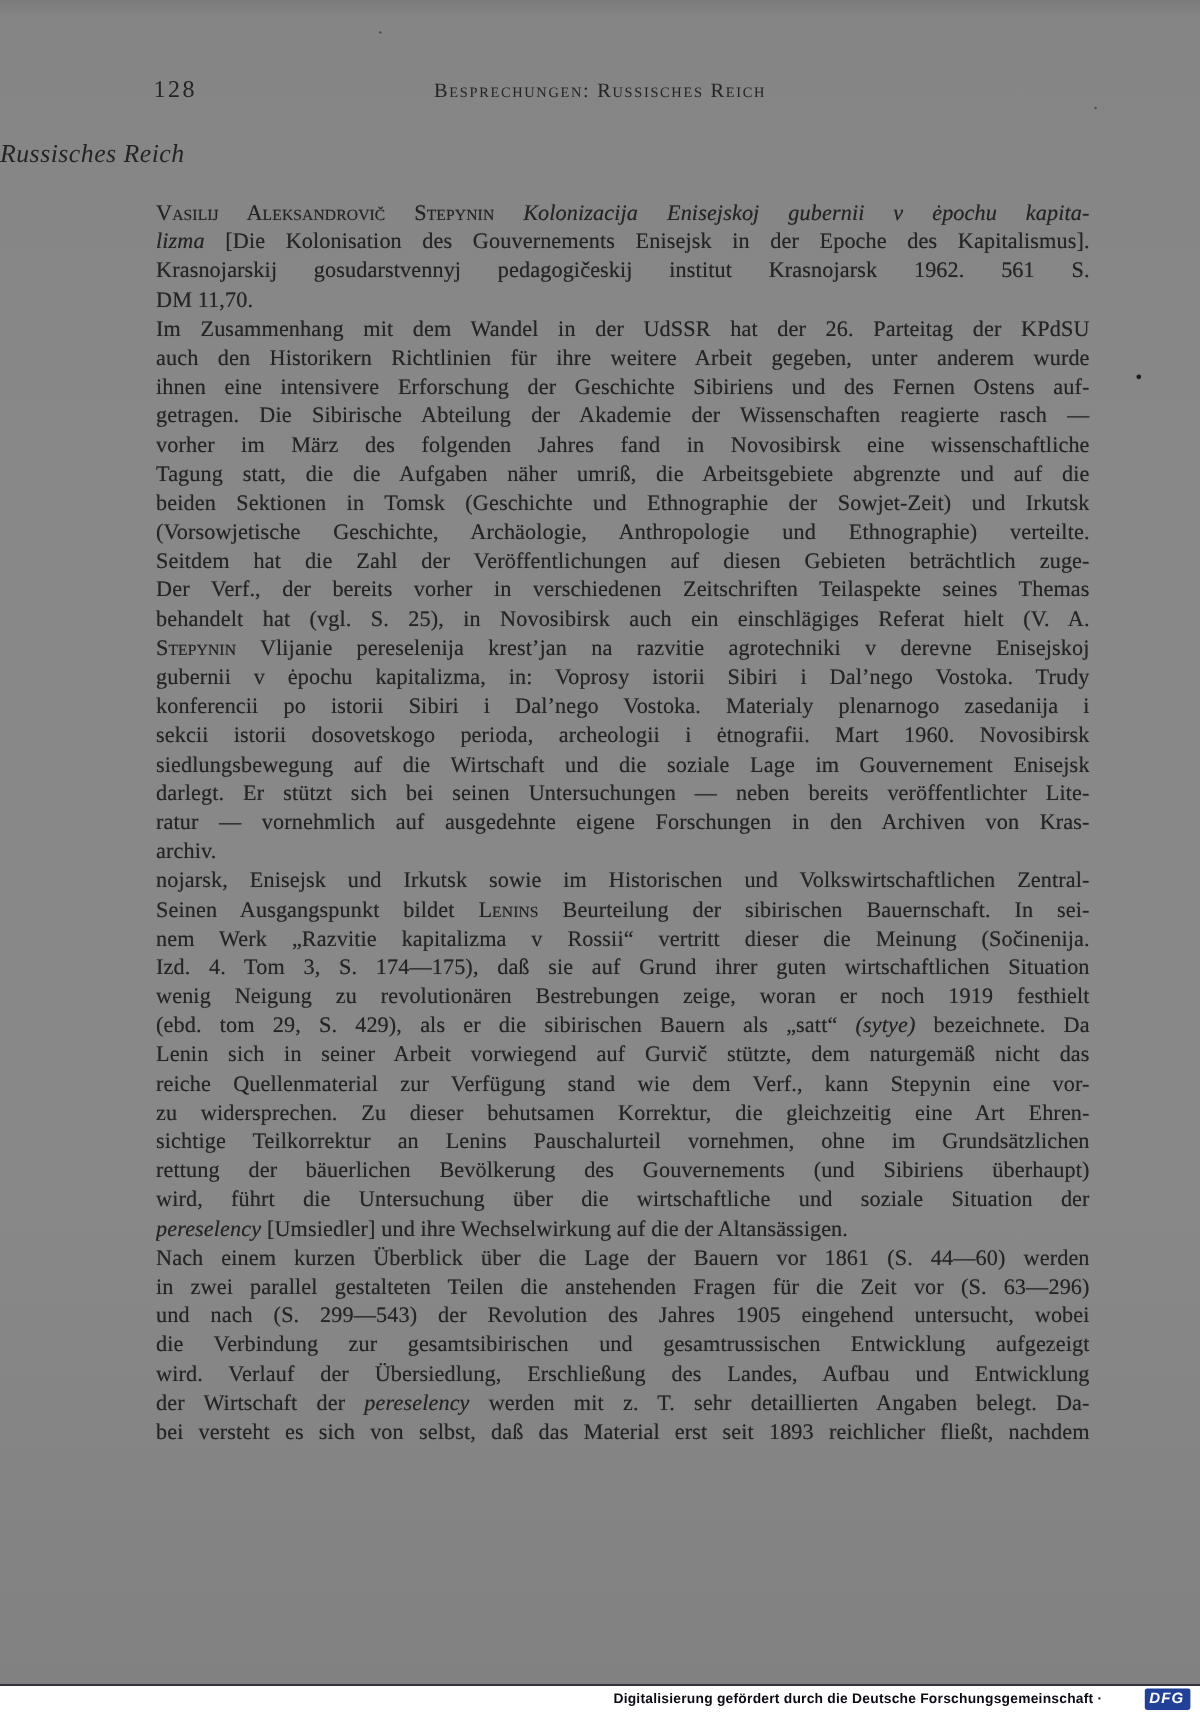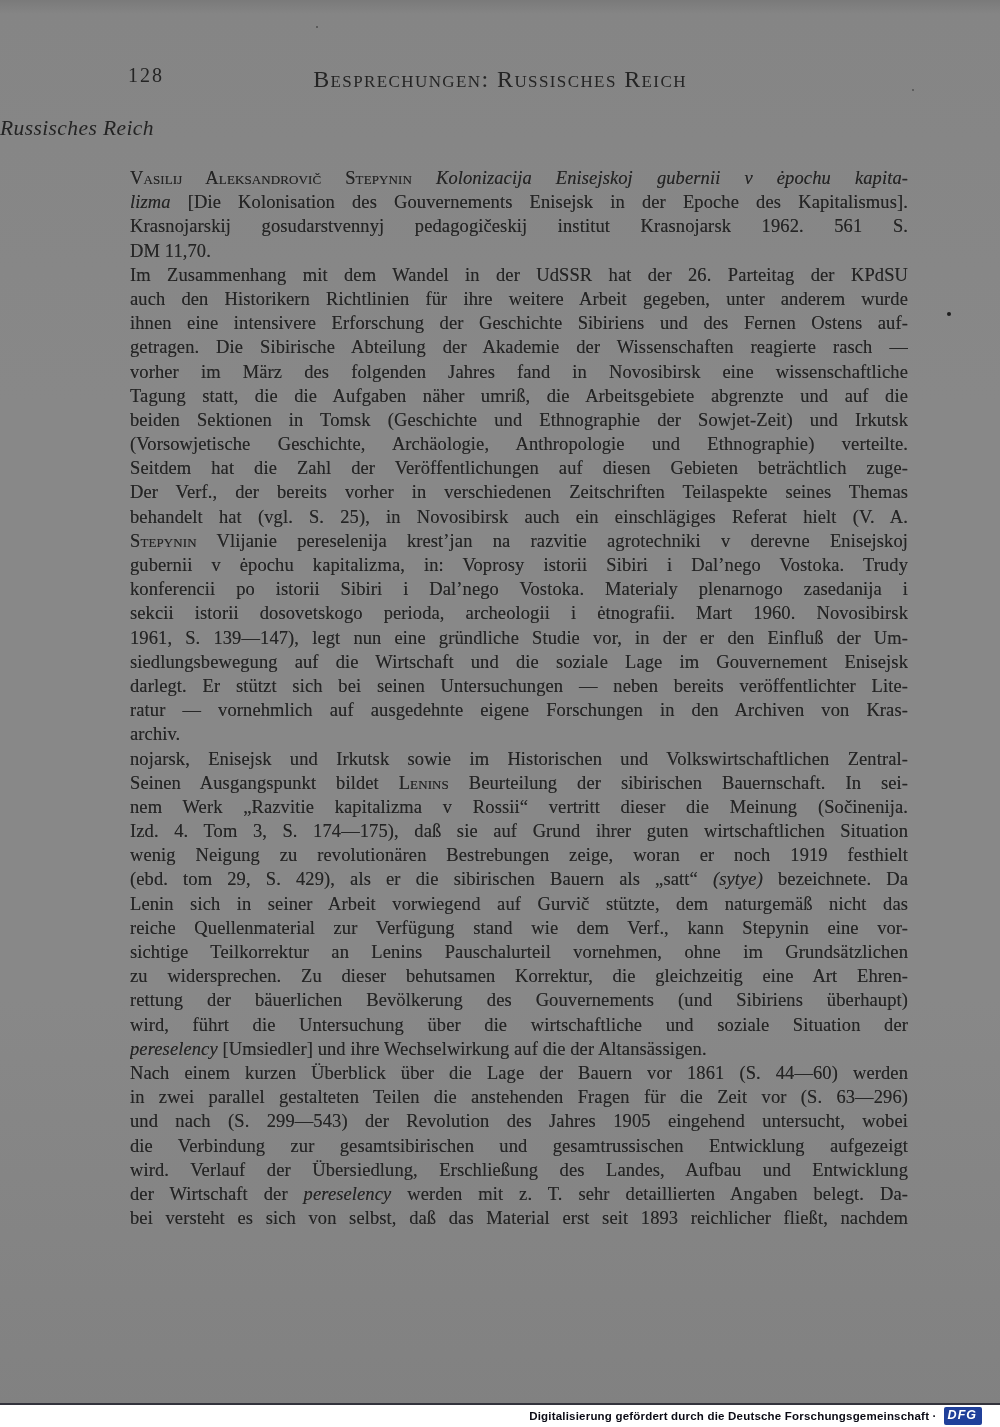--- a/index.html
+++ b/index.html
@@ -16,21 +16,21 @@
     color: var(--ink, #242424);
   }
   .page-number {
     position: absolute; left: 128px; top: 64px;
     font-size: 20px; letter-spacing: 2px;
   }
   .running-header {
     position: absolute; left: 0; right: 0; top: 66px;
     text-align: center;
     font-variant: small-caps;
-    font-size: 24px; letter-spacing: 1.4px;
+    font-size: 17px; letter-spacing: 1.4px;
   }
   .section-title {
     position: absolute; left: 0; right: 0; top: 116px;
     text-align: left;
     font-style: italic;
     font-size: 21.5px; letter-spacing: 0.4px;
   }
   .body-text {
     position: absolute; left: 130px; top: 166px; width: 778px;
     font-size: 18.5px; line-height: 24.2px;
@@ -47,35 +47,36 @@
   .speck-1 { left: 947px; top: 312px; width: 4px; height: 4px; }
   .speck-2 { left: 316px; top: 26px; width: 2px; height: 2px; opacity: 0.55; }
   .speck-3 { left: 912px; top: 89px; width: 2px; height: 2px; opacity: 0.5; }
 
   .footer-strip {
     position: absolute; left: 0; right: 0; bottom: 0; height: 24px;
     background: var(--footer-bg, #ffffff);
     border-top: 2px solid #33333c;
     box-sizing: border-box;
     display: flex; align-items: center; justify-content: flex-end;
-    gap: 7px; padding-right: 18px;
+    gap: 23px; padding-right: 8px;
     font-family: "Liberation Sans", sans-serif;
   }
   .credit {
     font-size: 11.5px; font-weight: bold;
     color: #0b0b15; letter-spacing: 0.2px;
   }
   .dfg-logo {
     background: var(--dfg-blue, #20409a);
     color: #ffffff;
     font-weight: bold; font-style: italic;
     font-size: 12.5px; line-height: 15px;
     padding: 1px 5px 2px 4px;
     border-radius: 2px;
     letter-spacing: 1px;
+    margin-left: 12px;
   }
 </style>
 </head>
 <body>
 
 <div class="page">
 
   <span class="page-number">128</span>
 
   <div class="running-header">Besprechungen: Russisches Reich</div>
@@ -100,37 +101,36 @@
         <div class="line just">(Vorsowjetische Geschichte, Archäologie, Anthropologie und Ethnographie) verteilte.</div>
         <div class="line just">Seitdem hat die Zahl der Veröffentlichungen auf diesen Gebieten beträchtlich zuge-</div>
       </div>
       <div>
         <div class="line just">Der Verf., der bereits vorher in verschiedenen Zeitschriften Teilaspekte seines Themas</div>
         <div class="line just">behandelt hat (vgl. S. 25), in Novosibirsk auch ein einschlägiges Referat hielt (V. A.</div>
         <div class="line just"><span class="sc">Stepynin</span> Vlijanie pereselenija krest’jan na razvitie agrotechniki v derevne Enisejskoj</div>
         <div class="line just">gubernii v ėpochu kapitalizma, in: Voprosy istorii Sibiri i Dal’nego Vostoka. Trudy</div>
         <div class="line just">konferencii po istorii Sibiri i Dal’nego Vostoka. Materialy plenarnogo zasedanija i</div>
         <div class="line just">sekcii istorii dosovetskogo perioda, archeologii i ėtnografii. Mart 1960. Novosibirsk</div>
-        <div class="line just">1961, S. 139—147), legt nun eine gründliche Studie vor, in der er den Einfluß der Um-</div>
         <div class="line just">siedlungsbewegung auf die Wirtschaft und die soziale Lage im Gouvernement Enisejsk</div>
         <div class="line just">darlegt. Er stützt sich bei seinen Untersuchungen — neben bereits veröffentlichter Lite-</div>
         <div class="line just">ratur — vornehmlich auf ausgedehnte eigene Forschungen in den Archiven von Kras-</div>
         <div class="line">archiv.</div>
         <div class="line just">nojarsk, Enisejsk und Irkutsk sowie im Historischen und Volkswirtschaftlichen Zentral-</div>
       </div>
       <div>
         <div class="line just">Seinen Ausgangspunkt bildet <span class="sc">Lenins</span> Beurteilung der sibirischen Bauernschaft. In sei-</div>
         <div class="line just">nem Werk „Razvitie kapitalizma v Rossii“ vertritt dieser die Meinung (Sočinenija.</div>
         <div class="line just">Izd. 4. Tom 3, S. 174—175), daß sie auf Grund ihrer guten wirtschaftlichen Situation</div>
         <div class="line just">wenig Neigung zu revolutionären Bestrebungen zeige, woran er noch 1919 festhielt</div>
         <div class="line just">(ebd. tom 29, S. 429), als er die sibirischen Bauern als „satt“ <em>(sytye)</em> bezeichnete. Da</div>
         <div class="line just">Lenin sich in seiner Arbeit vorwiegend auf Gurvič stützte, dem naturgemäß nicht das</div>
         <div class="line just">reiche Quellenmaterial zur Verfügung stand wie dem Verf., kann Stepynin eine vor-</div>
+        <div class="line just">zu widersprechen. Zu dieser behutsamen Korrektur, die gleichzeitig eine Art Ehren-</div>
         <div class="line just">sichtige Teilkorrektur an Lenins Pauschalurteil vornehmen, ohne im Grundsätzlichen</div>
-        <div class="line just">zu widersprechen. Zu dieser behutsamen Korrektur, die gleichzeitig eine Art Ehren-</div>
         <div class="line just">rettung der bäuerlichen Bevölkerung des Gouvernements (und Sibiriens überhaupt)</div>
         <div class="line just">wird, führt die Untersuchung über die wirtschaftliche und soziale Situation der</div>
         <div class="line"><em>pereselency</em> [Umsiedler] und ihre Wechselwirkung auf die der Altansässigen.</div>
       </div>
       <div>
         <div class="line just">Nach einem kurzen Überblick über die Lage der Bauern vor 1861 (S. 44—60) werden</div>
         <div class="line just">in zwei parallel gestalteten Teilen die anstehenden Fragen für die Zeit vor (S. 63—296)</div>
         <div class="line just">und nach (S. 299—543) der Revolution des Jahres 1905 eingehend untersucht, wobei</div>
         <div class="line just">die Verbindung zur gesamtsibirischen und gesamtrussischen Entwicklung aufgezeigt</div>
         <div class="line just">wird. Verlauf der Übersiedlung, Erschließung des Landes, Aufbau und Entwicklung</div>

